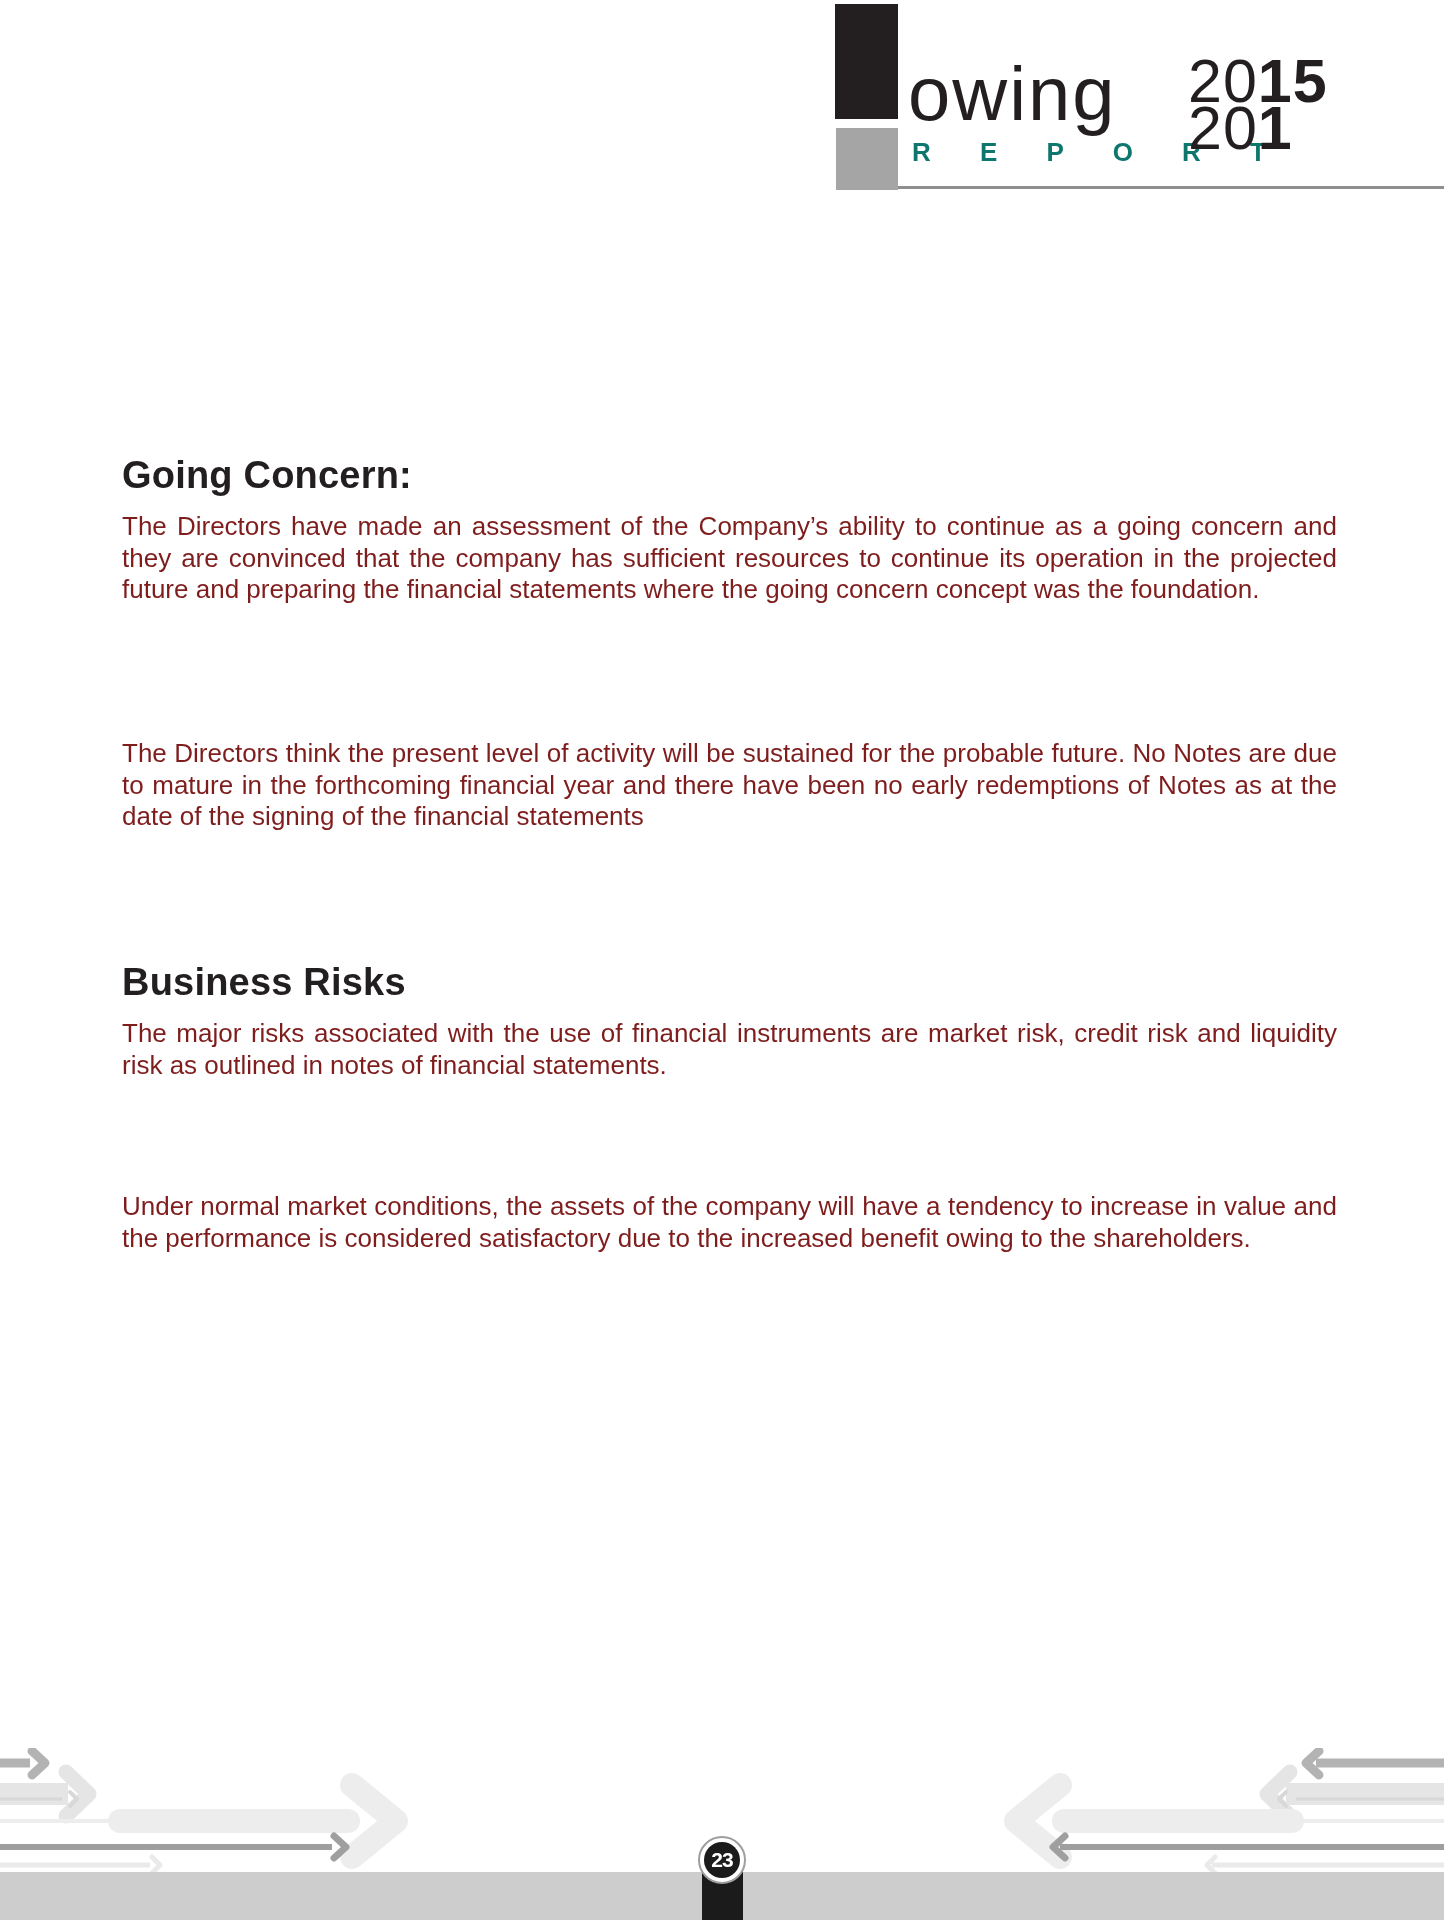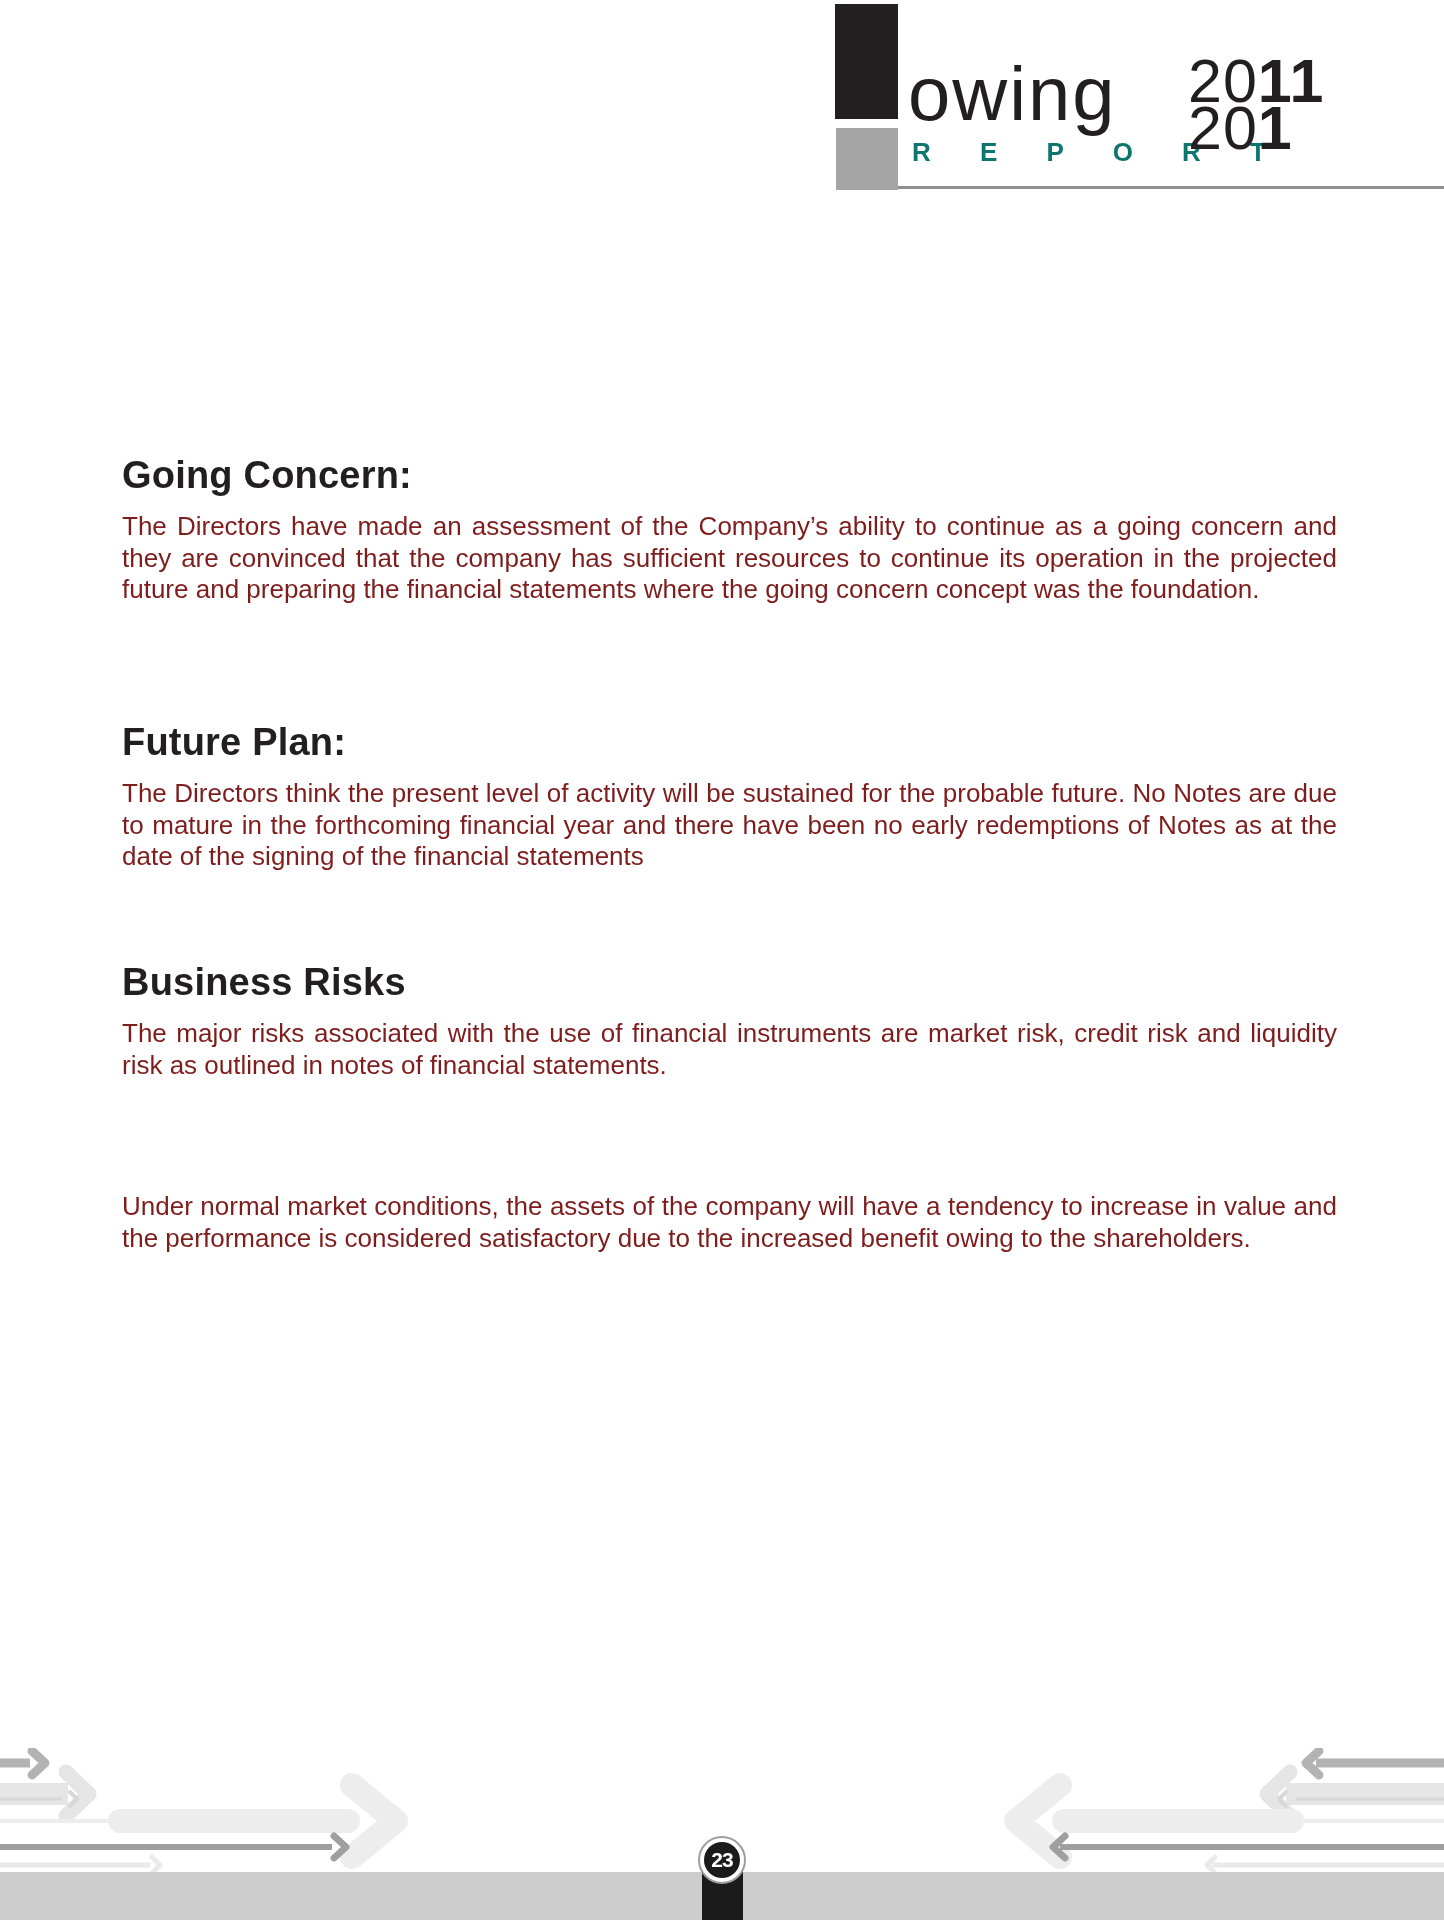--- a/index.html
+++ b/index.html
@@ -85,32 +85,31 @@
 </head>
 <body>
 
 <div class="page">
 
   <div class="logo-black-block"></div>
   <div class="logo-gray-block"></div>
   <div class="logo-word-annual">owing</div>
   <div class="logo-word-report">R E P O R T</div>
   <div class="logo-years">
-    <span class="yr"><span class="yr-thin">20</span><span class="yr-bold">11</span></span>
+    <span class="yr"><span class="yr-thin">20</span><span class="yr-bold">15</span></span>
     <span class="yr"><span class="yr-thin">20</span><span class="yr-bold">1</span></span>
   </div>
   <div class="header-rule"></div>
 
   <div class="section sec-1">
     <h2>Going Concern:</h2>
     <p>The Directors have made an assessment of the Company’s ability to continue as a going concern and they are convinced that the company has sufficient resources to continue its operation in the projected future and preparing the financial statements where the going concern concept was the foundation.</p>
   </div>
 
   <div class="section sec-2">
-    <h2>Future Plan:</h2>
     <p>The Directors think the present level of activity will be sustained for the probable future. No Notes are due to mature in the forthcoming financial year and there have been no early redemptions of Notes as at the date of the signing of the financial statements</p>
   </div>
 
   <div class="section sec-3">
     <h2>Business Risks</h2>
     <p>The major risks associated with the use of financial instruments are market risk, credit risk and liquidity risk as outlined in notes of financial statements.</p>
   </div>
 
   <div class="section sec-4">
     <p>Under normal market conditions, the assets of the company will have a tendency to increase in value and the performance is considered satisfactory due to the increased benefit owing to the shareholders.</p>

